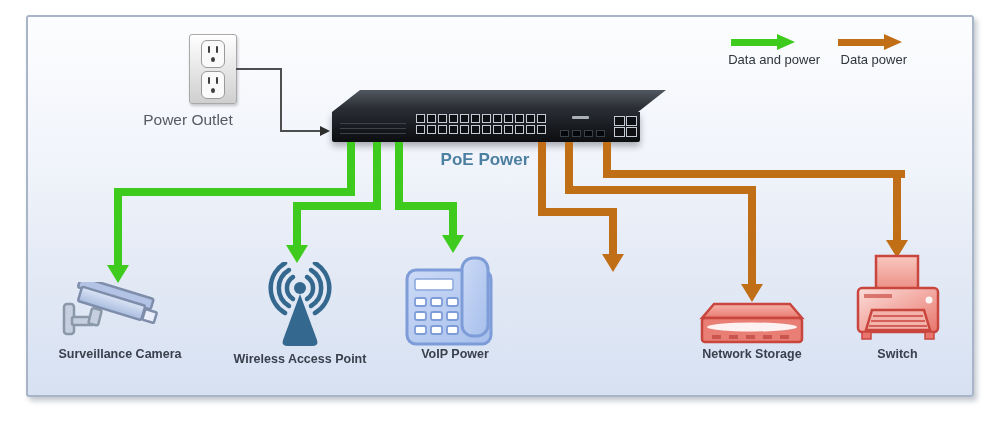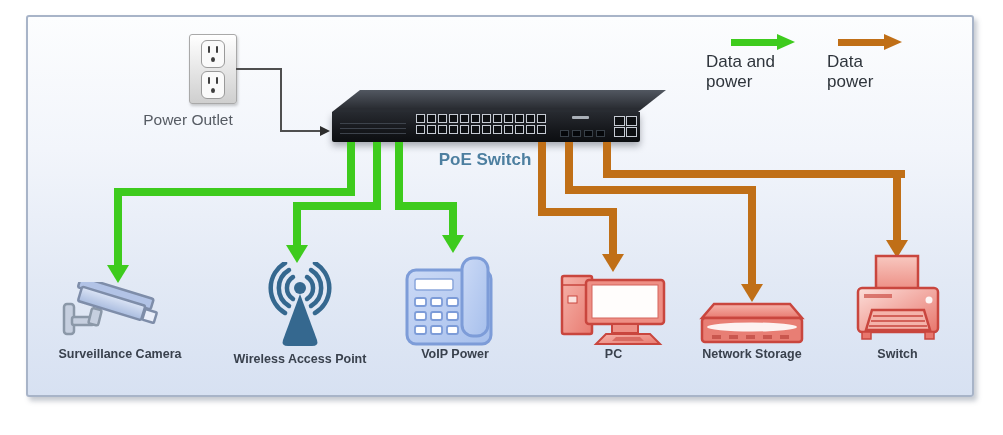--- a/index.html
+++ b/index.html
@@ -8,21 +8,21 @@
   .panel{position:absolute;left:26px;top:15px;width:944px;height:378px;
          border:2px solid #a8b4c8;border-radius:3px;
          background:linear-gradient(180deg,#fcfdfe 0%,#f2f5fb 35%,#e2e9f5 70%,#d7e1f2 100%);
          box-shadow:3px 4px 5px rgba(90,100,120,.35);}
   .lbl{position:absolute;text-align:center;color:#39414d;font-size:12.5px;line-height:1.1;}
   
   .legend-arrow{position:absolute;width:66px;height:16px;}
   .legend-arrow .shaft{position:absolute;left:0;top:5px;width:48px;height:7px;}
   .legend-arrow .head{position:absolute;left:46px;top:0;width:0;height:0;
     border-top:8px solid transparent;border-bottom:8px solid transparent;}
-  .legend-label{position:absolute;font-size:17px;color:#2f353c;text-align:left;}
+  .legend-label{position:absolute;font-size:13px;color:#2f353c;text-align:right;}
   
   .outlet{position:absolute;left:189px;top:34px;width:46px;height:68px;
     background:linear-gradient(180deg,#ffffff,#e2e2e2 60%,#cfcfcf);
     border:1px solid #a9a9a9;border-radius:3px;box-shadow:1px 2px 3px rgba(0,0,0,.2);}
   .recep{position:absolute;left:11px;width:22px;height:26px;background:#fafafa;
     border:1px solid #9a9a9a;border-radius:6px;}
   .recep .slots{position:absolute;left:0;right:0;top:5px;display:flex;justify-content:center;gap:6px;}
   .recep .slot{width:2px;height:7px;background:#3e3e3e;border-radius:1px;}
   .recep .hole{position:absolute;left:50%;top:16px;width:4px;height:5px;margin-left:-2px;
     background:#3e3e3e;border-radius:50%;}
@@ -143,21 +143,21 @@
           <span class="sfp"></span>
         </div>
       <div class="uplink">
           <span class="port"></span>
           <span class="port"></span>
           <span class="port"></span>
           <span class="port"></span>
         </div>
     </div>
   </div>
-  <div class="switch-label">PoE Switch</div>
+  <div class="switch-label">PoE Power</div>
 
   <div class="line green" style="left:347px;top:142px;width:8px;height:54px;"></div>
   <div class="line green" style="left:114px;top:188px;width:241px;height:8px;"></div>
   <div class="line green" style="left:114px;top:188px;width:8px;height:78px;"></div>
   <div class="head-g" style="left:107px;top:265px;"></div>
 
   <div class="line green" style="left:373px;top:142px;width:8px;height:68px;"></div>
   <div class="line green" style="left:293px;top:202px;width:88px;height:8px;"></div>
   <div class="line green" style="left:293px;top:202px;width:8px;height:44px;"></div>
   <div class="head-g" style="left:286px;top:245px;"></div>
@@ -239,39 +239,20 @@
           <rect x="26" y="56" width="11" height="8" rx="2"></rect>
           <rect x="42" y="56" width="11" height="8" rx="2"></rect>
         <rect x="10" y="70" width="11" height="8" rx="2"></rect>
           <rect x="26" y="70" width="11" height="8" rx="2"></rect>
           <rect x="42" y="70" width="11" height="8" rx="2"></rect>
       </g>
     </svg>
     <div class="lbl" style="top:92px;">VoIP Power</div>
   </div>
 
-  <div class="device" style="left:556px;top:272px;width:115px;height:88px;">
-    <svg width="108" height="74" viewBox="0 0 108 74" style="left:4px;top:0;">
-      <defs>
-          <linearGradient id="red1" x1="0" y1="0" x2="1" y2="1">
-        <stop offset="0" stop-color="#f6b3aa"></stop>
-            <stop offset="1" stop-color="#e87a70"></stop>
-          </linearGradient>
-        </defs>
-      <rect x="2" y="4" width="30" height="58" rx="2" fill="url(#red1)" stroke="#c9463e" stroke-width="2.5"></rect>
-      <line x1="2" y1="13" x2="32" y2="13" stroke="#c9463e" stroke-width="1.5"></line>
-      <rect x="8" y="24" width="9" height="7" fill="#fbe3df" stroke="#c9463e" stroke-width="1"></rect>
-      <rect x="26" y="8" width="78" height="44" rx="3" fill="#ee8f85" stroke="#c9463e" stroke-width="2.5"></rect>
-      <rect x="32" y="13" width="66" height="33" fill="#fffdfc" stroke="#d4655c" stroke-width="1"></rect>
-      <rect x="52" y="52" width="26" height="9" fill="#ee8f85" stroke="#c9463e" stroke-width="2"></rect>
-      <polygon points="36,72 100,72 90,62 46,62" fill="url(#red1)" stroke="#c9463e" stroke-width="2"></polygon>
-      <polygon points="52,69 84,69 80,65 56,65" fill="#d96b62"></polygon>
-    </svg>
-    <div class="lbl" style="top:76px;">PC</div>
-  </div>
 
   <div class="device" style="left:677px;top:300px;width:150px;height:62px;">
     <svg width="108" height="46" viewBox="0 0 108 46" style="left:21px;top:0;">
       <defs>
           <linearGradient id="red2" x1="0" y1="0" x2="0" y2="1">
         <stop offset="0" stop-color="#f6b3aa"></stop>
             <stop offset="1" stop-color="#e87a70"></stop>
           </linearGradient>
         </defs>
       <polygon points="16,4 92,4 104,18 4,18" fill="url(#red2)" stroke="#c9463e" stroke-width="2.5"></polygon>

